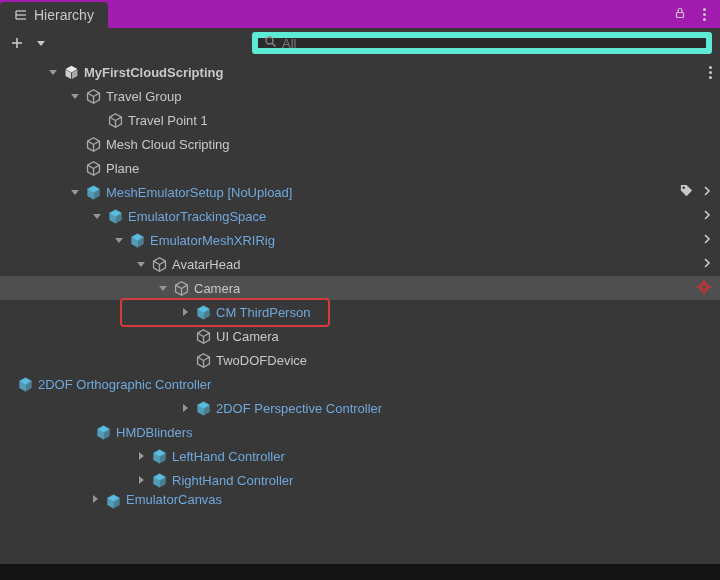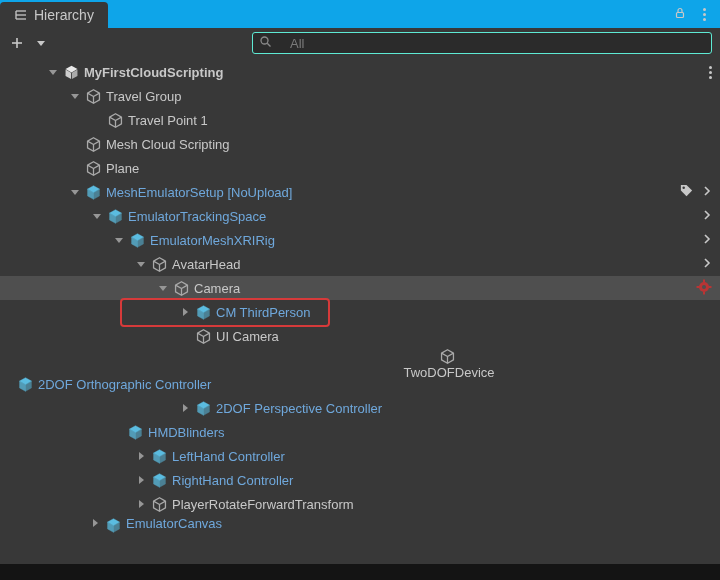--- a/index.html
+++ b/index.html
@@ -18,21 +18,21 @@
     height: 580px;
     background: #383838;
     display: flex;
     flex-direction: column;
   }
   
   .tabbar {
     height: 28px;
     display: flex;
     align-items: stretch;
-    background: #0ea5e9;
+    background: #a21caf;
     position: relative;
   }
   .tab {
     display: flex;
     align-items: center;
     gap: 6px;
     padding: 0 14px;
     background: #383838;
     color: #c8c8c8;
     border-top-left-radius: 4px;
@@ -70,26 +70,26 @@
     align-items: center;
     justify-content: center;
     color: #c8c8c8;
   }
   .search {
     flex: 1;
     margin-left: 200px;
     margin-right: 2px;
     height: 22px;
     background: #2b2b2b;
-    border: 1px solid #5eead4;
+    border: 6px solid #5eead4;
     border-radius: 3px;
     display: flex;
     align-items: center;
     padding: 0 6px;
-    gap: 18px;
+    gap: 5px;
   }
   .search input {
     flex: 1;
     background: transparent;
     border: none;
     outline: none;
     color: #c8c8c8;
     font-size: 13px;
   }
   .search input::placeholder { color: #7a7a7a; }
@@ -443,21 +443,21 @@
           <svg width="17" height="17" viewBox="0 0 20 20">
             <g fill="none" stroke="#a9a9a9" stroke-width="1.5" stroke-linejoin="round">
               <path d="M10 2 L17 6 L10 10 L3 6 Z"></path>
               <path d="M3 6 L3 14 L10 18 L10 10"></path>
               <path d="M17 6 L17 14 L10 18"></path>
             </g>
           </svg>
         </span>
         <span class="label">UI Camera</span>
       </div>
-      <div class="row gray" style="padding-left: 178px; flex-direction: column;">
+      <div class="row gray" style="padding-left: 178px;">
         <span class="arrow none"></span>
         <span class="icon">
           <svg width="17" height="17" viewBox="0 0 20 20">
             <g fill="none" stroke="#a9a9a9" stroke-width="1.5" stroke-linejoin="round">
               <path d="M10 2 L17 6 L10 10 L3 6 Z"></path>
               <path d="M3 6 L3 14 L10 18 L10 10"></path>
               <path d="M17 6 L17 14 L10 18"></path>
             </g>
           </svg>
         </span>
@@ -486,21 +486,21 @@
           <svg width="17" height="17" viewBox="0 0 20 20">
             <g stroke="#5bbce0" stroke-width="0.5" stroke-linejoin="round">
               <path fill="#5bbce0" d="M10 2 L17 6 L10 10 L3 6 Z"></path>
               <path fill="#5bbce0" opacity="0.75" d="M3 6 L3 14 L10 18 L10 10 Z"></path>
               <path fill="#5bbce0" opacity="0.55" d="M17 6 L17 14 L10 18 L10 10 Z"></path>
             </g>
           </svg>
         </span>
         <span class="label">2DOF Perspective Controller</span>
       </div>
-      <div class="row blue" style="padding-left: 110px;">
+      <div class="row blue" style="padding-left: 78px;">
         <span class="arrow none"></span>
         <span class="icon">
           <svg width="17" height="17" viewBox="0 0 20 20">
             <g stroke="#5bbce0" stroke-width="0.5" stroke-linejoin="round">
               <path fill="#5bbce0" d="M10 2 L17 6 L10 10 L3 6 Z"></path>
               <path fill="#5bbce0" opacity="0.75" d="M3 6 L3 14 L10 18 L10 10 Z"></path>
               <path fill="#5bbce0" opacity="0.55" d="M17 6 L17 14 L10 18 L10 10 Z"></path>
             </g>
           </svg>
         </span>
@@ -532,37 +532,20 @@
         <span class="icon">
           <svg width="17" height="17" viewBox="0 0 20 20">
             <g stroke="#5bbce0" stroke-width="0.5" stroke-linejoin="round">
               <path fill="#5bbce0" d="M10 2 L17 6 L10 10 L3 6 Z"></path>
               <path fill="#5bbce0" opacity="0.75" d="M3 6 L3 14 L10 18 L10 10 Z"></path>
               <path fill="#5bbce0" opacity="0.55" d="M17 6 L17 14 L10 18 L10 10 Z"></path>
             </g>
           </svg>
         </span>
         <span class="label">RightHand Controller</span>
-      </div>
-      <div class="row gray" style="padding-left: 134px;">
-        <span class="arrow">
-          <svg width="10" height="10" viewBox="0 0 10 10">
-            <polygon points="3,1 8,5 3,9" fill="#969696"></polygon>
-          </svg>
-        </span>
-        <span class="icon">
-          <svg width="17" height="17" viewBox="0 0 20 20">
-            <g fill="none" stroke="#a9a9a9" stroke-width="1.5" stroke-linejoin="round">
-              <path d="M10 2 L17 6 L10 10 L3 6 Z"></path>
-              <path d="M3 6 L3 14 L10 18 L10 10"></path>
-              <path d="M17 6 L17 14 L10 18"></path>
-            </g>
-          </svg>
-        </span>
-        <span class="label">PlayerRotateForwardTransform</span>
       </div>
       <div class="row blue" style="padding-left: 88px; height: 18px; overflow: hidden; align-items: flex-start;">
         <span class="arrow">
           <svg width="10" height="10" viewBox="0 0 10 10">
             <polygon points="3,1 8,5 3,9" fill="#969696"></polygon>
           </svg>
         </span>
         <span class="icon">
           <svg width="17" height="17" viewBox="0 0 20 20">
             <g stroke="#5bbce0" stroke-width="0.5" stroke-linejoin="round">

